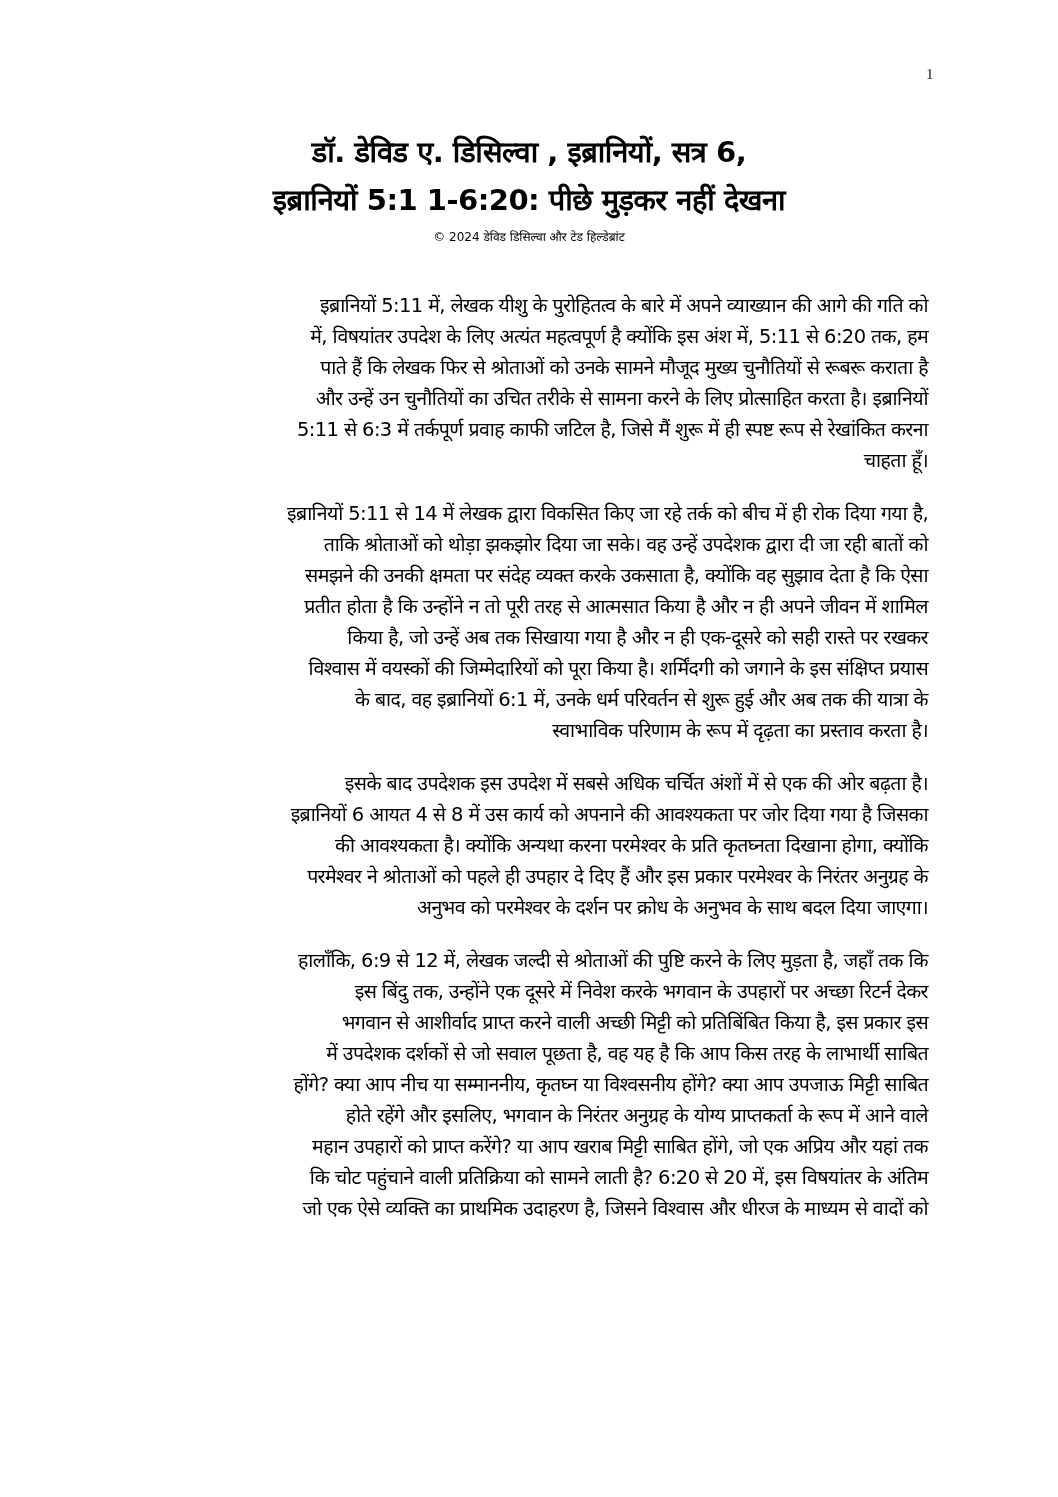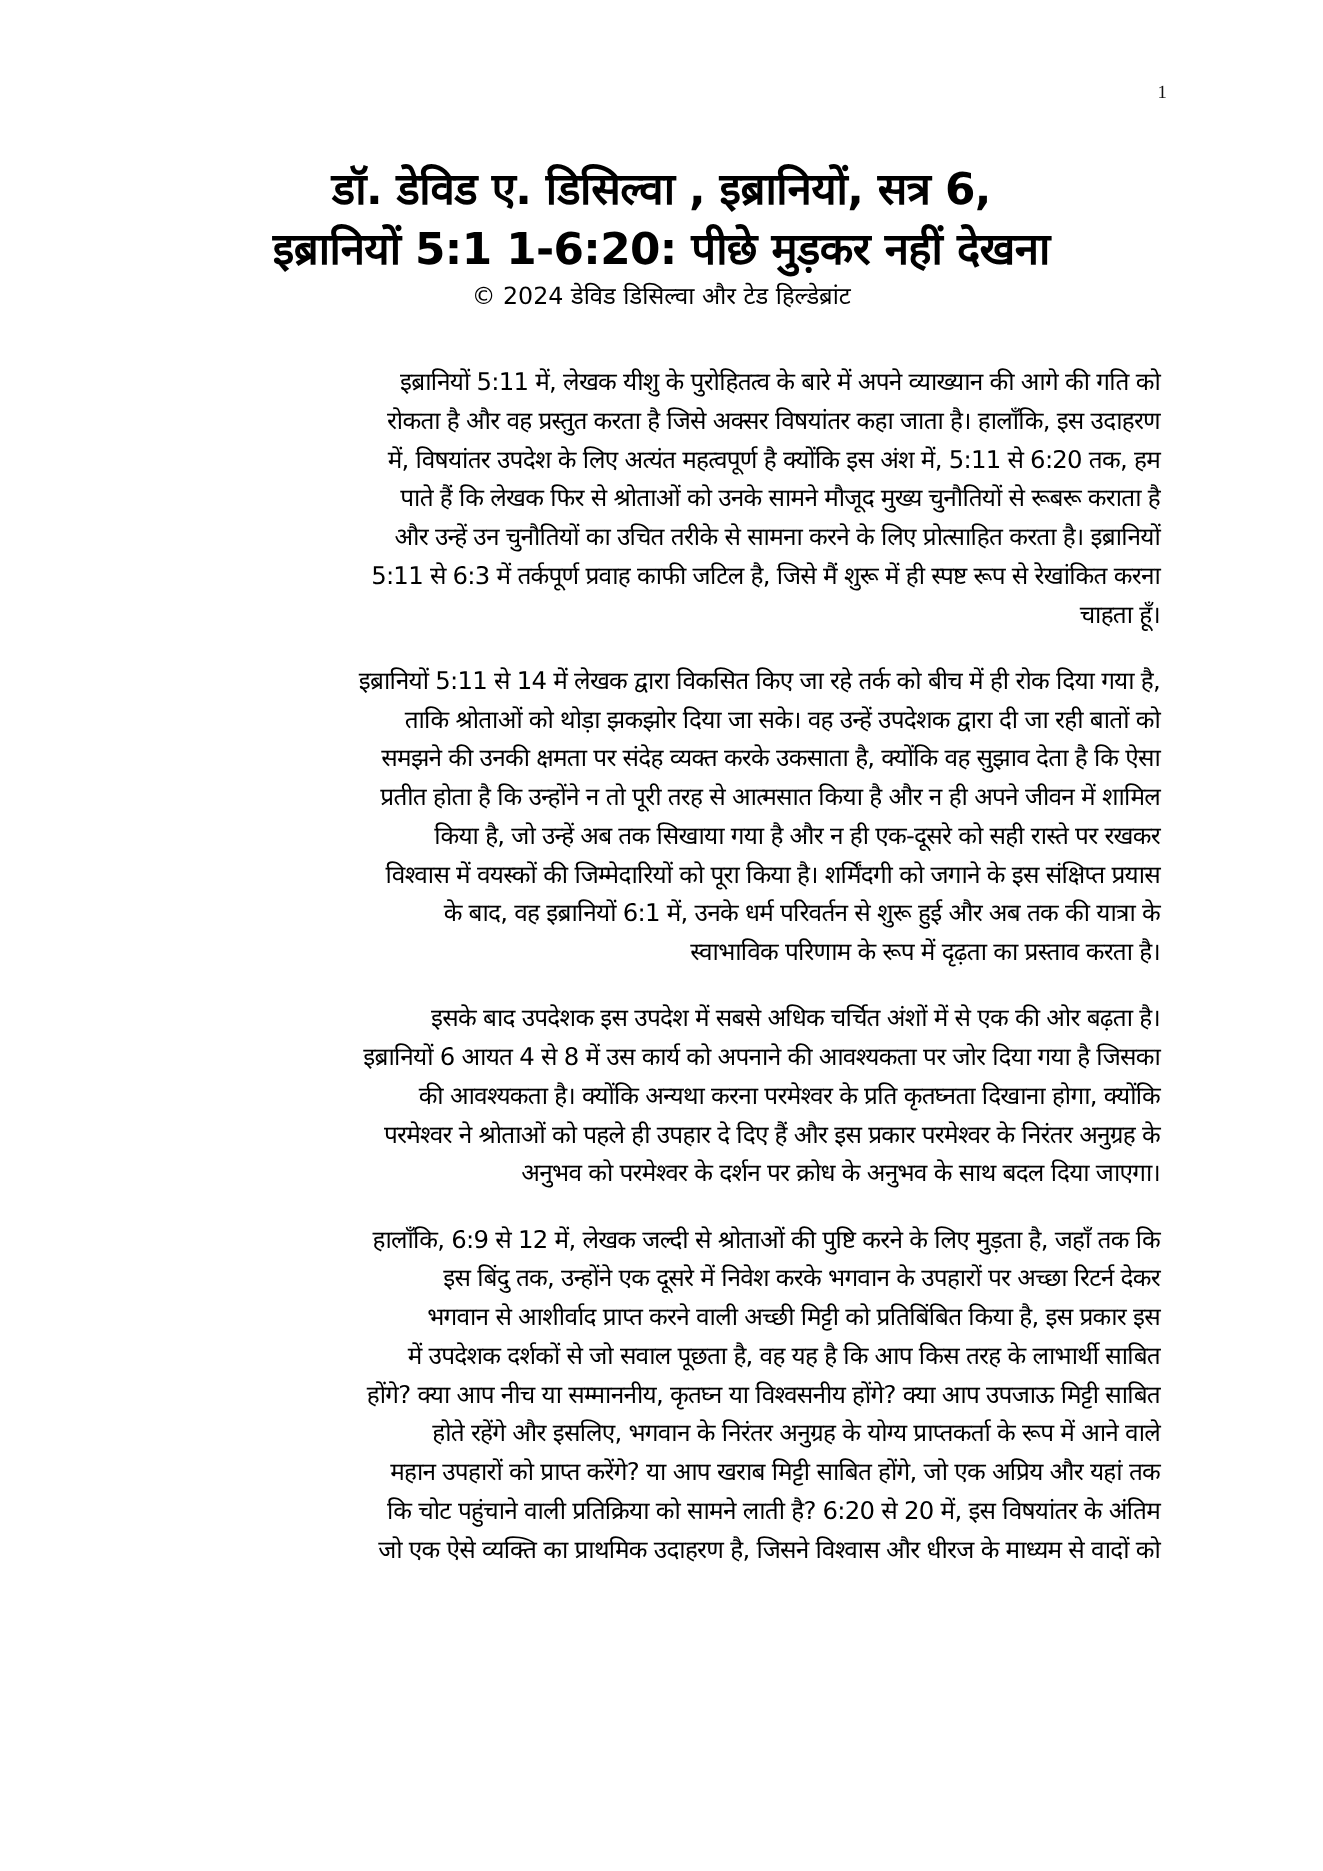--- a/index.html
+++ b/index.html
@@ -25,27 +25,27 @@
     }
     .title-block {
       position: absolute;
       top: 128px;
       left: 0;
       width: 1058px;
       text-align: center;
     }
     .title-line {
       font-weight: bold;
-      font-size: 35px;
+      font-size: 29px;
       line-height: 48px;
       letter-spacing: -0.5px;
       white-space: nowrap;
     }
     .subtitle {
-      font-size: 19px;
+      font-size: 12px;
       line-height: 26px;
       margin-top: 0px;
       white-space: nowrap;
     }
     .body-text {
       position: absolute;
       left: 128px;
       top: 290px;
       width: 800px;
       text-align: right;
@@ -68,21 +68,20 @@
 
 <div class="title-block">
   <div class="title-line">डॉ. डेविड ए. डिसिल्वा , इब्रानियों, सत्र 6,</div>
   <div class="title-line">इब्रानियों 5:1 1-6:20: पीछे मुड़कर नहीं देखना</div>
   <div class="subtitle">© 2024 डेविड डिसिल्वा और टेड हिल्डेब्रांट</div>
 </div>
 
 <div class="body-text">
   <div class="para">
     <span class="line">इब्रानियों 5:11 में, लेखक यीशु के पुरोहितत्व के बारे में अपने व्याख्यान की आगे की गति को</span>
-    <span class="line">रोकता है और वह प्रस्तुत करता है जिसे अक्सर विषयांतर कहा जाता है। हालाँकि, इस उदाहरण</span>
     <span class="line">में, विषयांतर उपदेश के लिए अत्यंत महत्वपूर्ण है क्योंकि इस अंश में, 5:11 से 6:20 तक, हम</span>
     <span class="line">पाते हैं कि लेखक फिर से श्रोताओं को उनके सामने मौजूद मुख्य चुनौतियों से रूबरू कराता है</span>
     <span class="line">और उन्हें उन चुनौतियों का उचित तरीके से सामना करने के लिए प्रोत्साहित करता है। इब्रानियों</span>
     <span class="line">5:11 से 6:3 में तर्कपूर्ण प्रवाह काफी जटिल है, जिसे मैं शुरू में ही स्पष्ट रूप से रेखांकित करना</span>
     <span class="line">चाहता हूँ।</span>
   </div>
   <div class="para">
     <span class="line">इब्रानियों 5:11 से 14 में लेखक द्वारा विकसित किए जा रहे तर्क को बीच में ही रोक दिया गया है,</span>
     <span class="line">ताकि श्रोताओं को थोड़ा झकझोर दिया जा सके। वह उन्हें उपदेशक द्वारा दी जा रही बातों को</span>
     <span class="line">समझने की उनकी क्षमता पर संदेह व्यक्त करके उकसाता है, क्योंकि वह सुझाव देता है कि ऐसा</span>

